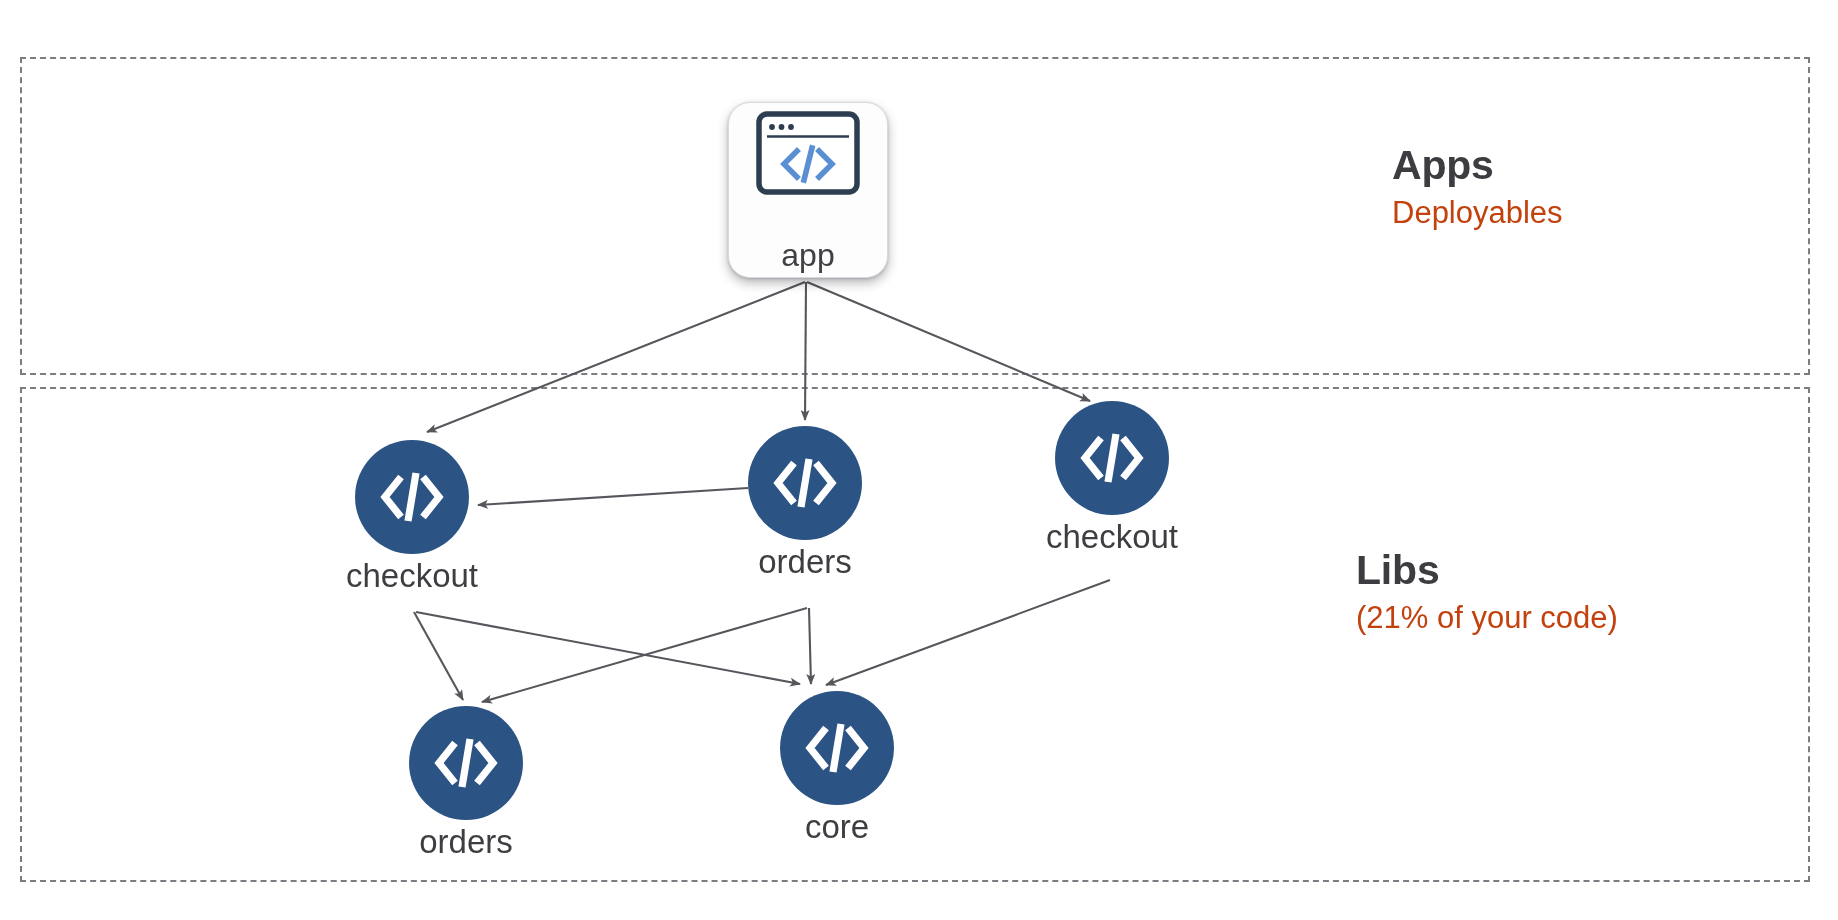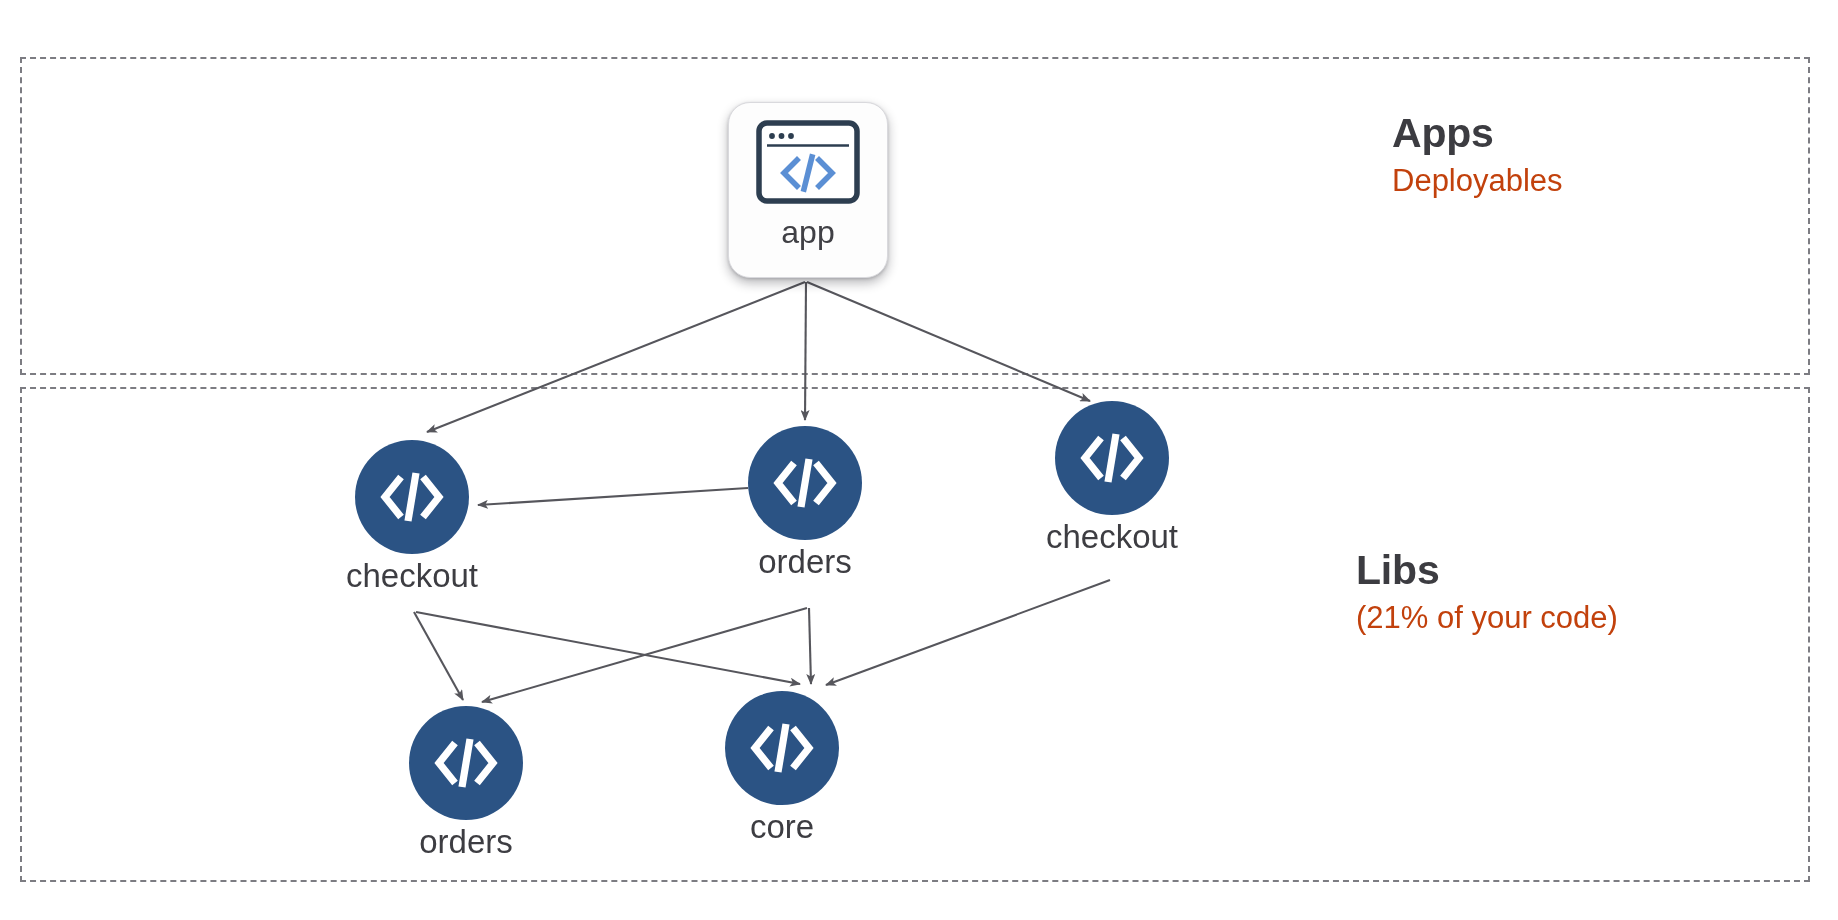--- a/index.html
+++ b/index.html
@@ -53,21 +53,21 @@
     line-height: 1.05;
     color: #3c3c41;
   }
   .zone-subtitle {
     font-size: 31px;
     font-weight: normal;
     line-height: 1.2;
     margin-top: 7px;
     color: #c2410c;
   }
-  #caption-apps { left: 1392px; top: 112px; }
+  #caption-apps { left: 1392px; top: 144px; }
   #caption-libs { left: 1356px; top: 518px; margin-top: 31px; }
 
   
   #edges {
     position: absolute;
     left: 0;
     top: 0;
     width: 1838px;
     height: 920px;
     pointer-events: none;
@@ -82,21 +82,22 @@
     height: 176px;
     background: #fdfdfd;
     border: 1px solid #d9d9dd;
     border-radius: 22px;
     box-shadow: 0 5px 11px rgba(20,20,30,0.30), 0 1px 3px rgba(20,20,30,0.18);
     box-sizing: border-box;
     display: flex;
     flex-direction: column;
     align-items: center;
     justify-content: flex-start;
-    padding-top: 17px;
+    padding-top: 8px;
+    gap: 32px;
   }
   .browser-icon { display: block; }
   #node-app .app-label {
     font-size: 32px;
     color: #404045;
     line-height: 1;
     margin-top: 12px;
   }
 
   
@@ -121,21 +122,21 @@
     transform: translateX(-50%);
     white-space: nowrap;
     font-size: 33px;
     color: #3d3d42;
     line-height: 1.1;
   }
   #node-products { left: 355px; top: 440px; }
   #node-orders   { left: 748px; top: 426px; }
   #node-checkout { left: 1055px; top: 401px; }
   #node-shared   { left: 409px; top: 706px; }
-  #node-core     { left: 725px; top: 691px; text-decoration: underline; }
+  #node-core     { left: 780px; top: 691px; text-decoration: underline; }
 </style>
 </head>
 <body>
 
 <div id="stage">
 
   <div class="zone" id="zone-apps"></div>
   <div class="zone" id="zone-libs"></div>
 
   <div class="zone-caption" id="caption-apps">

